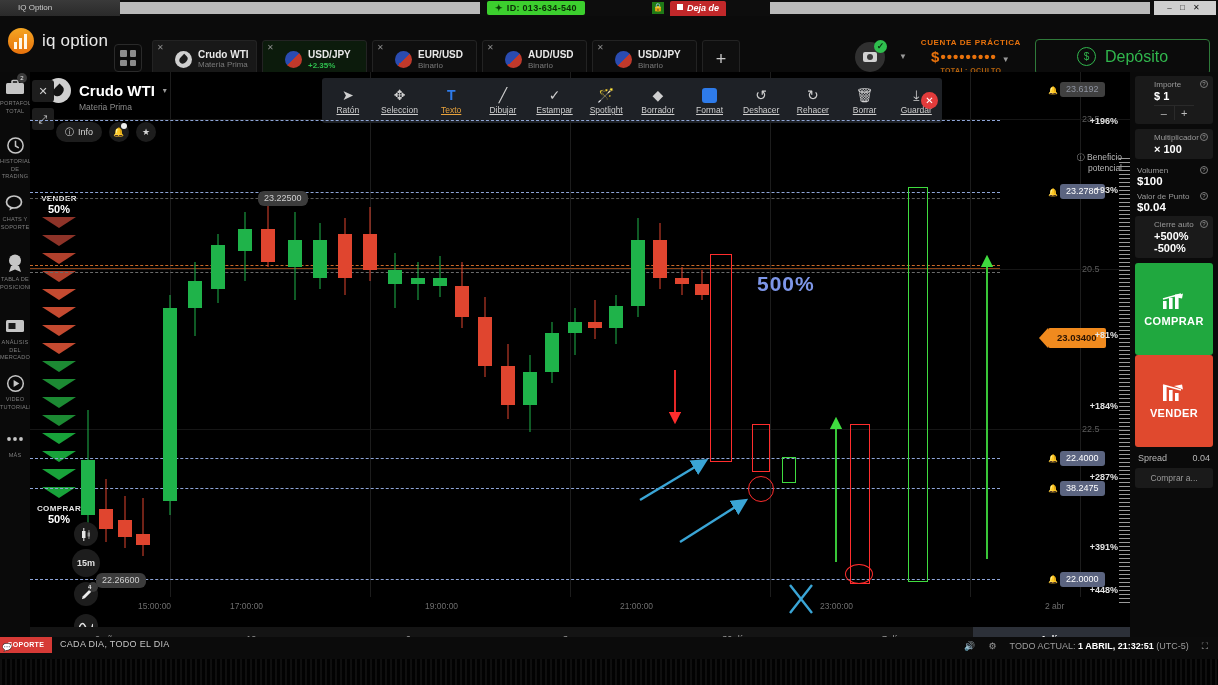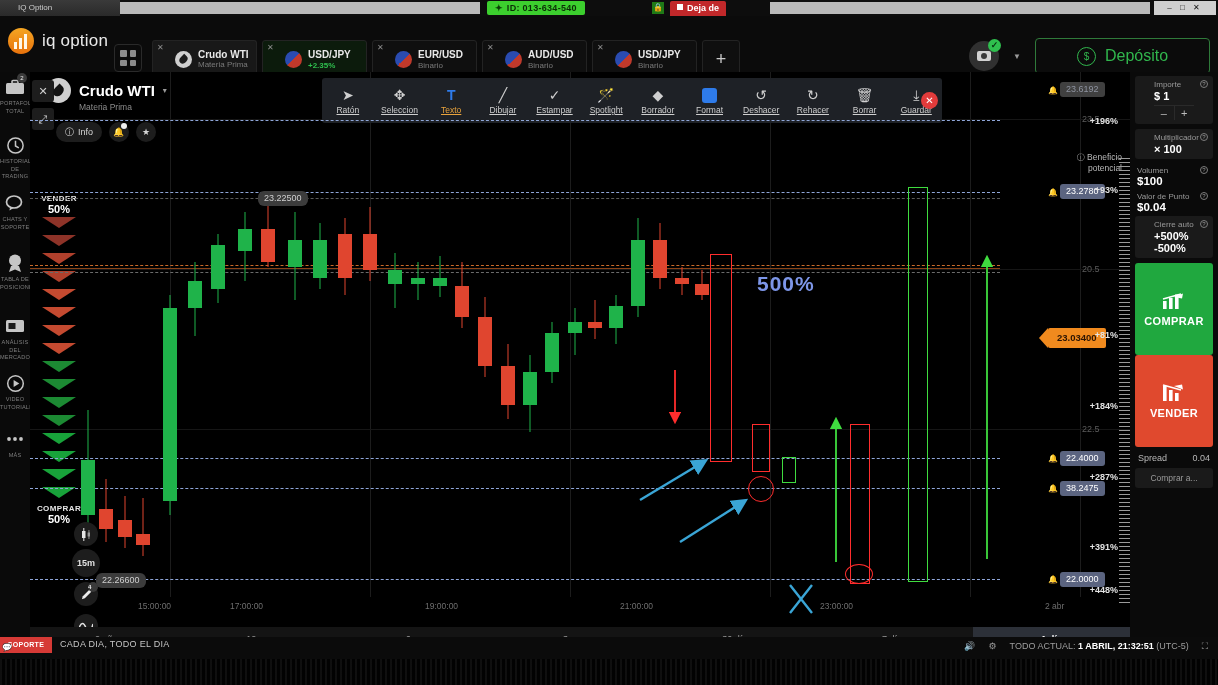--- a/index.html
+++ b/index.html
@@ -9,21 +9,21 @@
   
   #os-bar { position:absolute; top:0; left:0; width:1218px; height:16px; background:#0d0d0d; }
   #os-bar .osleft { position:absolute; left:0; top:0; width:120px; height:16px; background:linear-gradient(#3a3a3a,#2a2a2a); }
   #os-bar .osleft span { font-size:8px; color:#ccc; line-height:16px; padding-left:18px; display:block; }
   #os-bar .osmid { position:absolute; left:120px; top:2px; width:360px; height:12px; background:#b9b9b9; }
   #os-bar .greenpill { position:absolute; left:487px; top:1px; height:14px; padding:0 8px; background:#3ccf2e;
         color:#0b2d06; font-size:9px; font-weight:bold; line-height:14px; letter-spacing:.3px; border-radius:2px; }
   #os-bar .greenpill .dot { color:#0b3d06; margin-right:4px; }
   #os-bar .lockbox { position:absolute; left:652px; top:2px; width:12px; height:12px; background:#1f7a16; font-size:8px; text-align:center; line-height:12px; }
   #os-bar .redpill { position:absolute; left:670px; top:1px; height:25px; padding:0 7px; background:#c1282a;
-        color:#fff; font-size:9px; font-weight:bold; line-height:14px; border-radius:2px; }
+        color:#fff; font-size:9px; font-weight:bold; line-height:14px; border-radius:2px;font-style:italic; }
   #os-bar .redpill .sq { display:inline-block; width:6px; height:6px; background:#fff; margin-right:4px; vertical-align:1px; }
   #os-bar .osright { position:absolute; left:770px; top:2px; width:380px; height:12px; background:#b9b9b9; }
   #os-bar .oswin { position:absolute; right:2px; top:1px; width:62px; height:14px; background:#cfcfcf; color:#111;
         font-size:8px; text-align:center; line-height:14px; letter-spacing:3px; }
 
   
   #header { position:absolute; top:16px; left:0; width:1218px; height:56px; background:#0b0b0b; }
   .logo-wrap { position:absolute; left:8px; top:12px; display:flex; align-items:center; gap:8px; }
   .logo-mark { width:26px; height:26px; border-radius:50%; background:linear-gradient(#f5a623,#e8720c);
         position:relative; overflow:hidden; }
@@ -277,20 +277,25 @@
     </div>
     <div class="tab-add">+</div>
   </div>
 
   <div class="hdr-right">
     <div class="cam">
       <div class="lens"></div>
       <div class="chk">✓</div>
     </div>
     <div class="caret">▼</div>
+    <div class="acct">
+      <div class="lbl">CUENTA DE PRÁCTICA</div>
+      <div class="bal"><span>$•••••••••</span> <span class="caret">▼</span></div>
+      <div class="tot">TOTAL: OCULTO</div>
+    </div>
     <div class="dep">
       <div class="circ">$</div>
       <span>Depósito</span>
     </div>
   </div>
 </div>
 
 <div id="rail">
   <div class="rail-item" style="top:4px">
     <div class="rail-ic">

